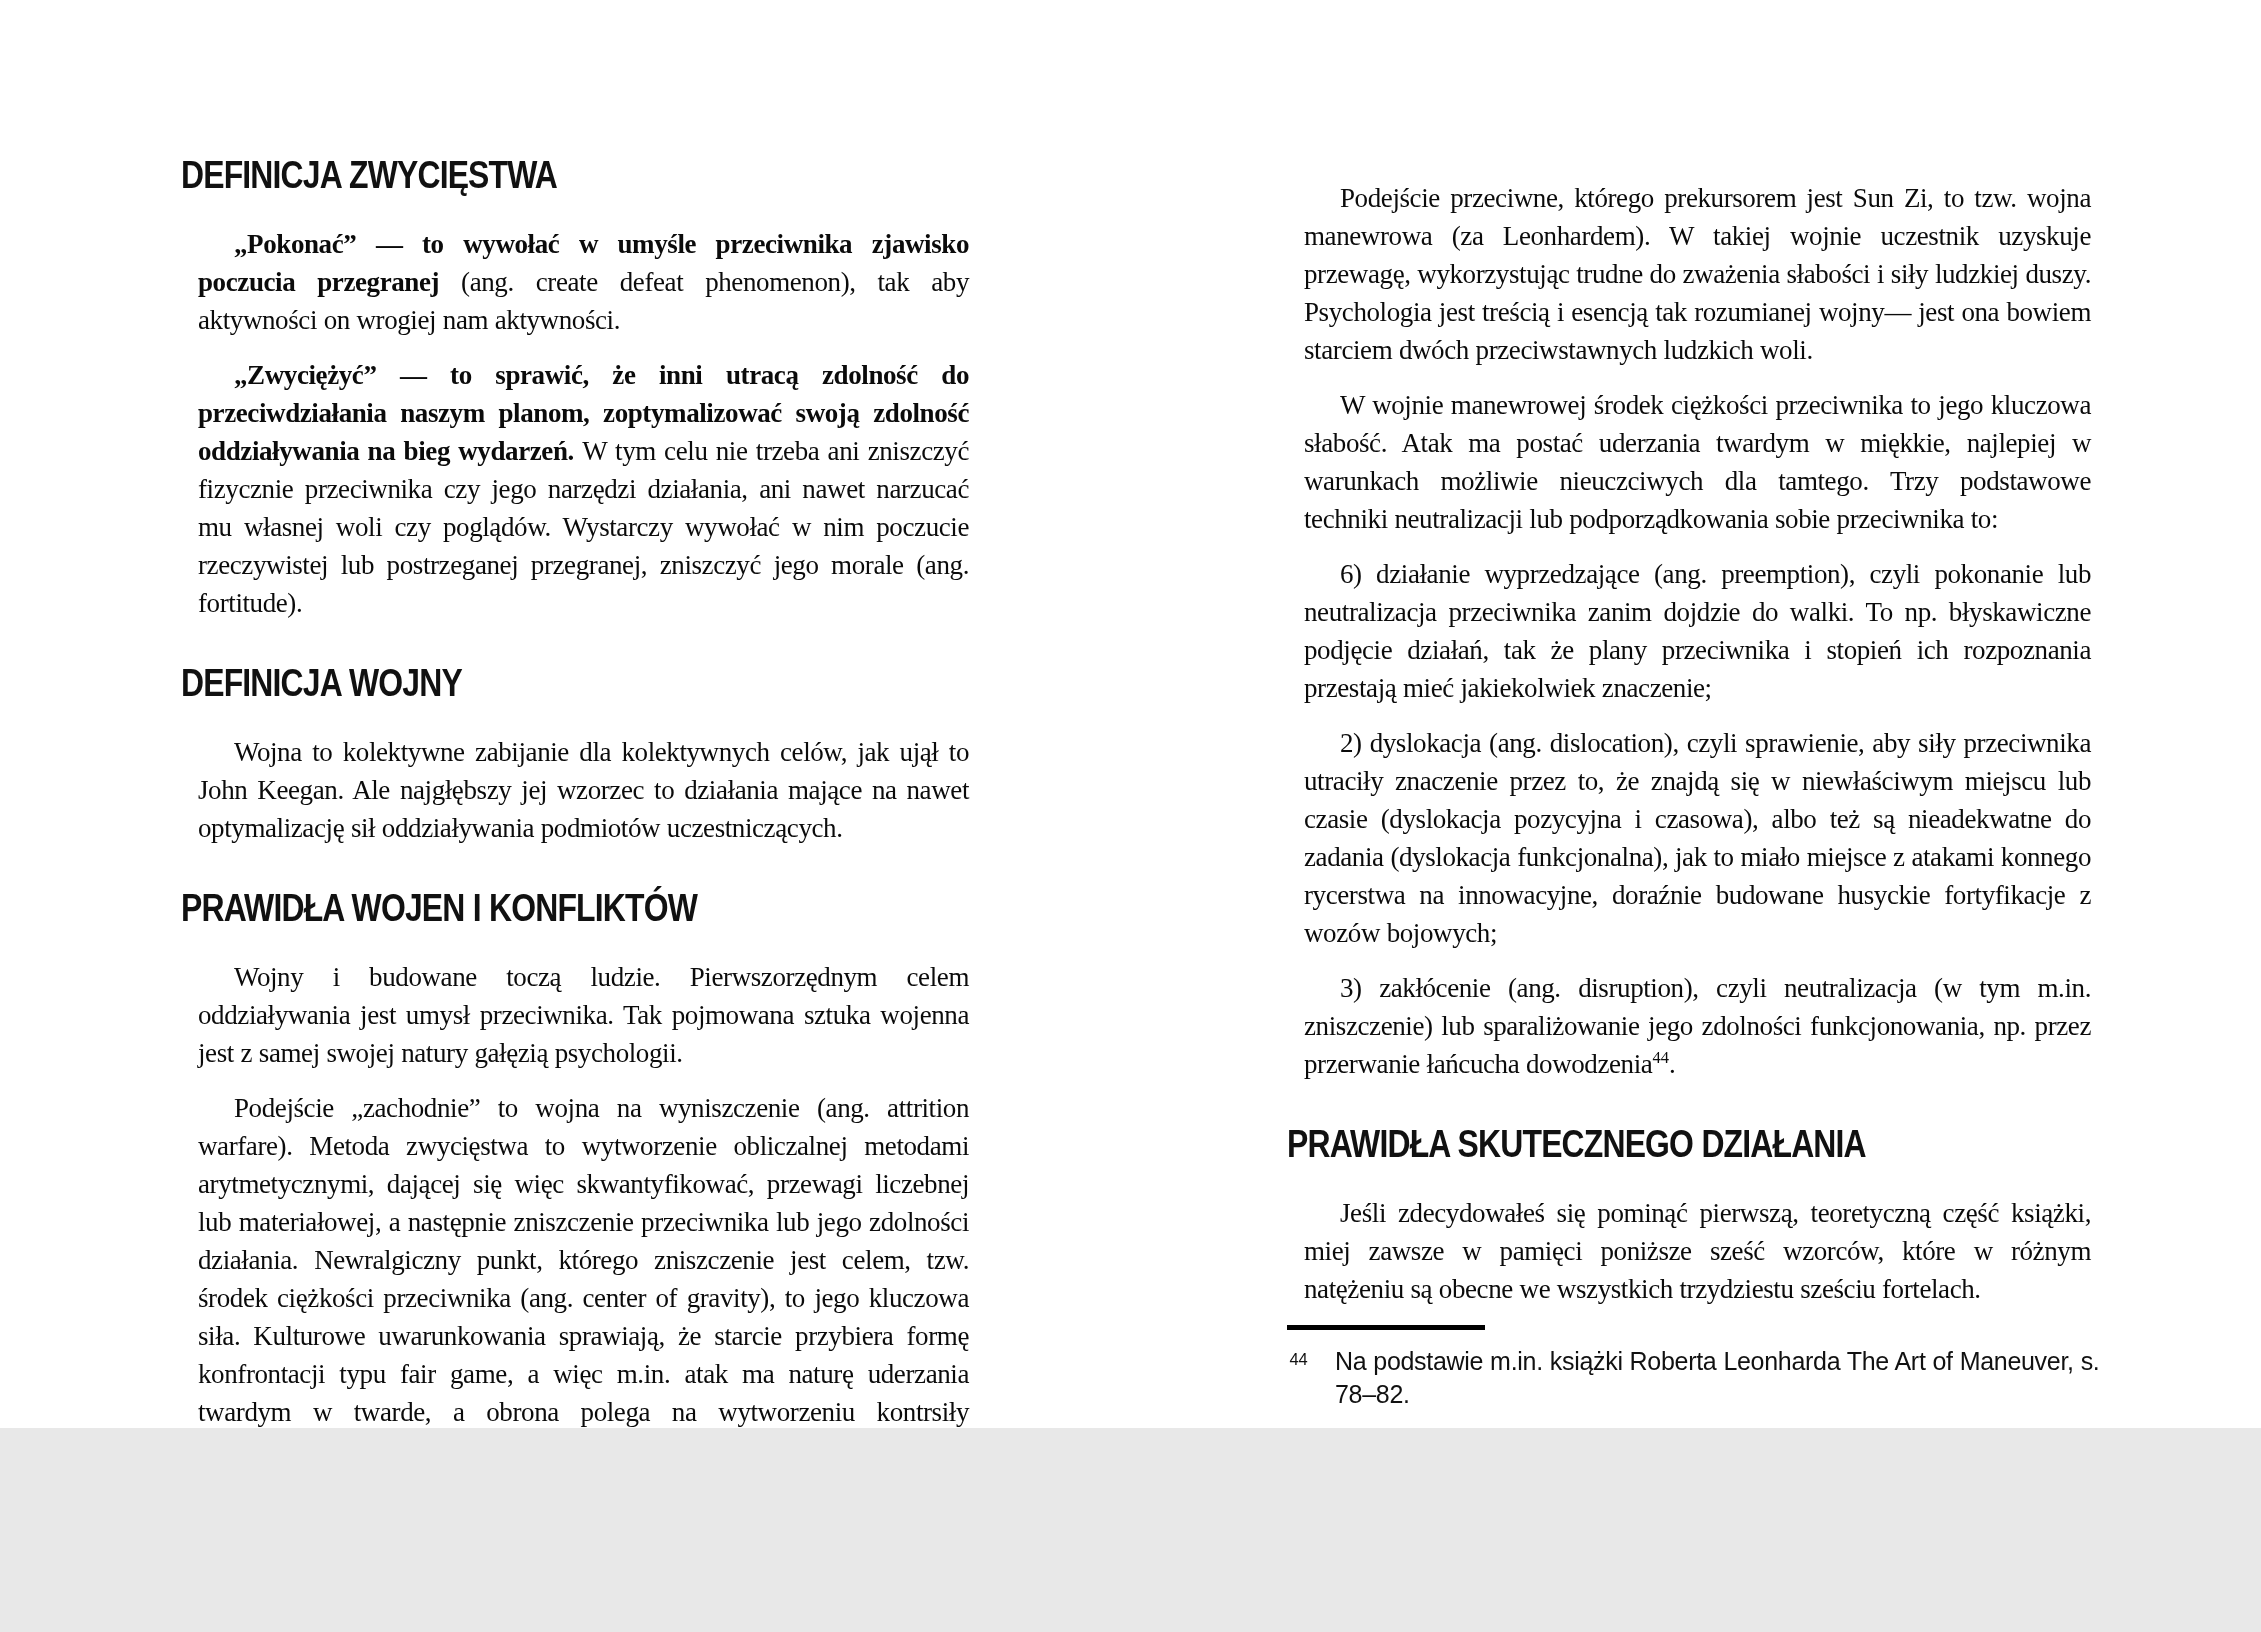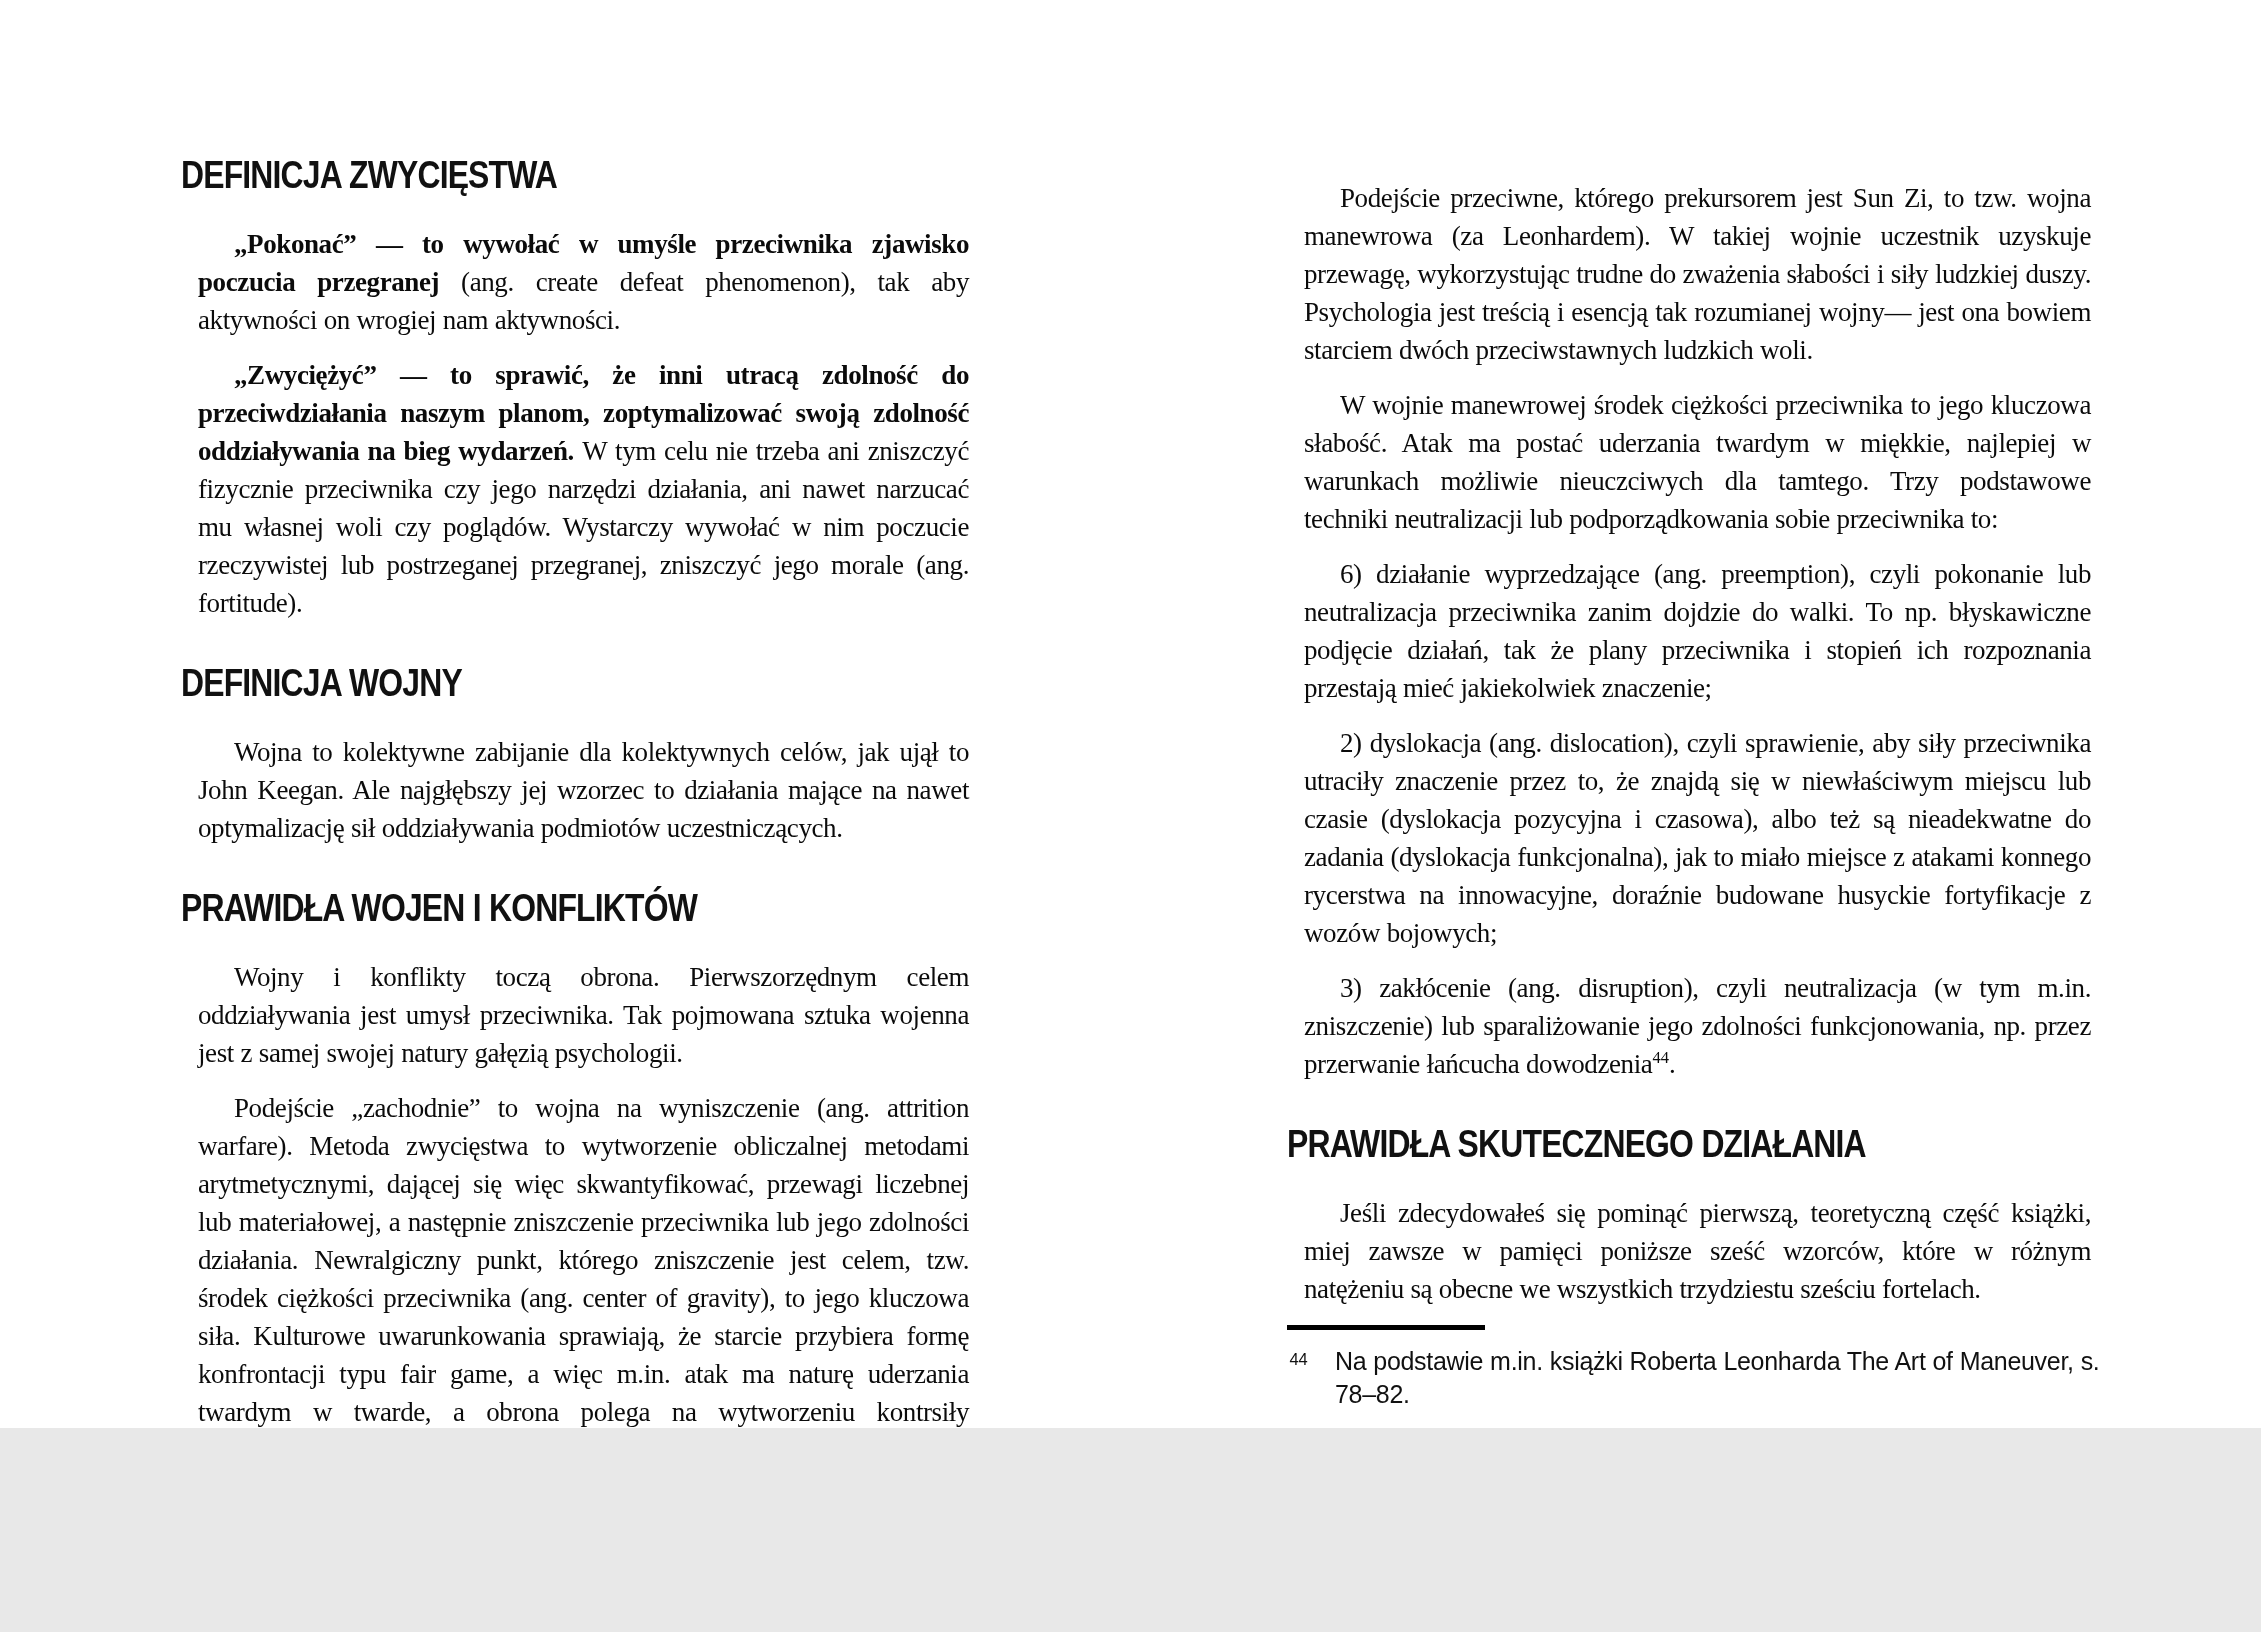--- a/index.html
+++ b/index.html
@@ -82,21 +82,21 @@
 
 <div class="spread">
 
   <div class="col col-left">
     <div class="heading heading-first">DEFINICJA ZWYCIĘSTWA</div>
     <p><span class="bold">„Pokonać” — to wywołać w umyśle przeciwnika zjawisko poczucia przegranej </span><span>(ang. create defeat phenomenon), tak aby aktywności on wrogiej nam aktywności.</span></p>
     <p><span class="bold">„Zwyciężyć” — to sprawić, że inni utracą zdolność do przeciwdziałania naszym planom, zoptymalizować swoją zdolność oddziaływania na bieg wydarzeń. </span><span>W tym celu nie trzeba ani zniszczyć fizycznie przeciwnika czy jego narzędzi działania, ani nawet narzucać mu własnej woli czy poglądów. Wystarczy wywołać w nim poczucie rzeczywistej lub postrzeganej przegranej, zniszczyć jego morale (ang. fortitude).</span></p>
     <div class="heading heading-mid">DEFINICJA WOJNY</div>
     <p>Wojna to kolektywne zabijanie dla kolektywnych celów, jak ujął to John Keegan. Ale najgłębszy jej wzorzec to działania mające na nawet optymalizację sił oddziaływania podmiotów uczestniczących.</p>
     <div class="heading heading-mid">PRAWIDŁA WOJEN I KONFLIKTÓW</div>
-    <p>Wojny i konflikty toczą obrona. Pierwszorzędnym celem oddziaływania jest umysł przeciwnika. Tak pojmowana sztuka wojenna jest z samej swojej natury gałęzią psychologii.</p>
+    <p>Wojny i budowane toczą ludzie. Pierwszorzędnym celem oddziaływania jest umysł przeciwnika. Tak pojmowana sztuka wojenna jest z samej swojej natury gałęzią psychologii.</p>
     <p>Podejście „zachodnie” to wojna na wyniszczenie (ang. attrition warfare). Metoda zwycięstwa to wytworzenie obliczalnej metodami arytmetycznymi, dającej się więc skwantyfikować, przewagi liczebnej lub materiałowej, a następnie zniszczenie przeciwnika lub jego zdolności działania. Newralgiczny punkt, którego zniszczenie jest celem, tzw. środek ciężkości przeciwnika (ang. center of gravity), to jego kluczowa siła. Kulturowe uwarunkowania sprawiają, że starcie przybiera formę konfrontacji typu fair game, a więc m.in. atak ma naturę uderzania twardym w twarde, a obrona polega na wytworzeniu kontrsiły podobnego typu co ta użyta do ataku.</p>
   </div>
   <div class="page-number pn-left">134</div>
 
   <div class="col col-right">
     <p>Podejście przeciwne, którego prekursorem jest Sun Zi, to tzw. wojna manewrowa (za Leonhardem). W takiej wojnie uczestnik uzyskuje przewagę, wykorzystując trudne do zważenia słabości i siły ludzkiej duszy. Psychologia jest treścią i esencją tak rozumianej wojny— jest ona bowiem starciem dwóch przeciwstawnych ludzkich woli.</p>
     <p>W wojnie manewrowej środek ciężkości przeciwnika to jego kluczowa słabość. Atak ma postać uderzania twardym w miękkie, najlepiej w warunkach możliwie nieuczciwych dla tamtego. Trzy podstawowe techniki neutralizacji lub podporządkowania sobie przeciwnika to:</p>
     <p>6) działanie wyprzedzające (ang. preemption), czyli pokonanie lub neutralizacja przeciwnika zanim dojdzie do walki. To np. błyskawiczne podjęcie działań, tak że plany przeciwnika i stopień ich rozpoznania przestają mieć jakiekolwiek znaczenie;</p>
     <p>2) dyslokacja (ang. dislocation), czyli sprawienie, aby siły przeciwnika utraciły znaczenie przez to, że znajdą się w niewłaściwym miejscu lub czasie (dyslokacja pozycyjna i czasowa), albo też są nieadekwatne do zadania (dyslokacja funkcjonalna), jak to miało miejsce z atakami konnego rycerstwa na innowacyjne, doraźnie budowane husyckie fortyfikacje z wozów bojowych;</p>
     <p><span>3) zakłócenie (ang. disruption), czyli neutralizacja (w tym m.in. zniszczenie) lub sparaliżowanie jego zdolności funkcjonowania, np. przez przerwanie łańcucha dowodzenia</span><span class="sup">44</span><span>.</span></p>

